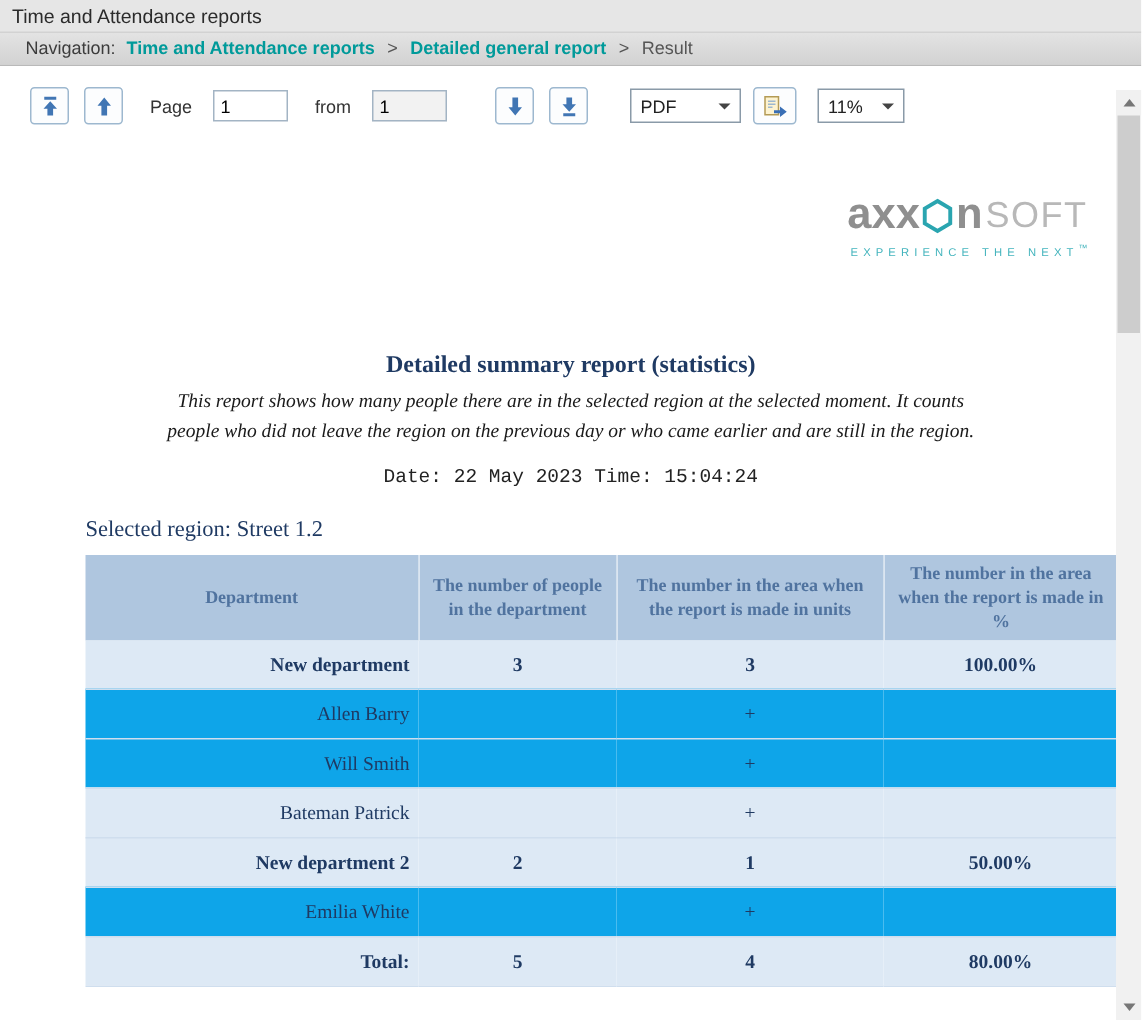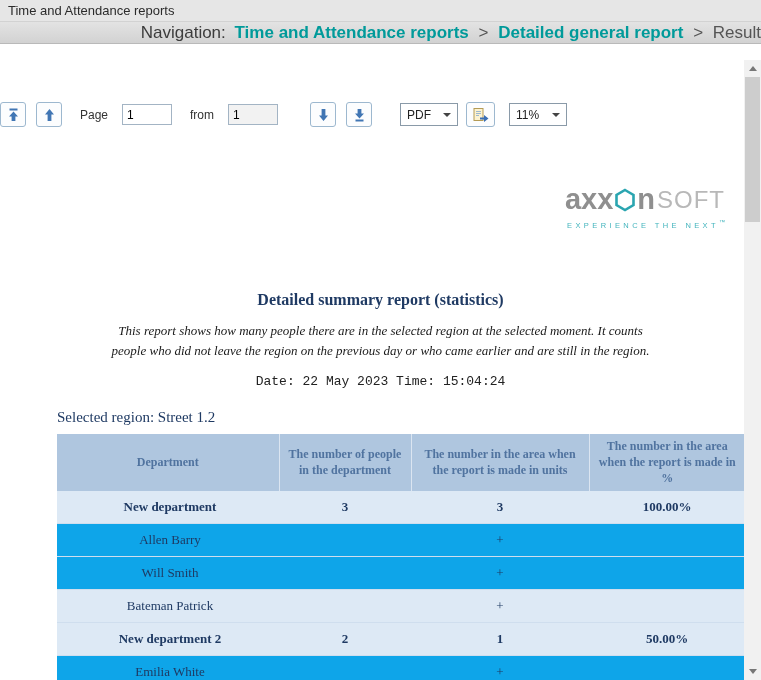--- a/index.html
+++ b/index.html
@@ -6,28 +6,28 @@
   html, body { width: 761px; height: 680px; overflow: hidden; background: #fff;
                font-family: "Liberation Sans", sans-serif; }
   #app { position: relative; width: 761px; height: 680px; overflow: hidden; background: #fff; }
 
   
   .titlebar { height: 22px; background: #e6e6e6; border-bottom: 1px solid #d2d2d2;
               font-size: 13px; color: #2b2b2b; line-height: 21px; padding-left: 8px; }
 
   
   .navbar { height: 22px; background: linear-gradient(#e3e3e3, #d2d2d2);
-            border-bottom: 1px solid #b9b9b9; font-size: 17px; color: #3c3c3c;
-            line-height: 21px; padding-left: 17px; white-space: nowrap; text-align: right; }
+            border-bottom: 1px solid #b9b9b9; font-size: 12px; color: #3c3c3c;
+            line-height: 21px; padding-left: 17px; white-space: nowrap; }
   .navbar a { color: #009a9a; font-weight: bold; text-decoration: none; cursor: pointer; }
   .nav-sep { margin: 0 5px; color: #555; }
   .nav-current { color: #555; }
 
   
-  .toolbar { height: 53px; display: flex; align-items: center; background: #fff; margin-top: 44px; }
+  .toolbar { height: 53px; display: flex; align-items: center; padding-left: 20px; background: #fff; }
   .tbtn { width: 26px; height: 25px; border: 1px solid #9db8cf; border-radius: 3px;
           background: #fcfdfe; display: flex; align-items: center; justify-content: center;
           cursor: pointer; padding: 0; }
   .tlabel { font-size: 12px; color: #333; }
   .tinput { width: 50px; height: 21px; border: 1px solid #a3b4c4; background: #fff;
             font-size: 12px; padding: 0 4px; font-family: "Liberation Sans", sans-serif; }
   .tinput.readonly { background: #f2f2f2; }
   .tselect { height: 23px; border: 1px solid #8a9aa8; background: #fff; display: flex;
              align-items: center; padding: 0 6px; font-size: 12px; color: #222; cursor: pointer; }
   .chev { width: 0; height: 0; border-left: 4px solid transparent; border-right: 4px solid transparent;
@@ -42,42 +42,42 @@
   .logo { position: absolute; top: 32px; right: 36px; text-align: right; }
   .logo-main { display: flex; align-items: center; justify-content: flex-end;
                font-size: 29px; font-weight: bold; color: #8f8f8f; line-height: 1; }
   .logo-main .lsoft { color: #b8b8b8; font-size: 24px; letter-spacing: 1px; margin-left: 2px; font-weight: normal; }
   .logo-hex { margin: 0 1px; display: block; }
   .logo-tagline { margin-top: 5px; font-size: 7.5px; letter-spacing: 3.4px;
                   color: #43b4bd; white-space: nowrap; }
   .logo-tagline sup { font-size: 6px; letter-spacing: 0; }
 
   
-  .report-title { margin: 12px auto; padding-top: 138px; text-align: center;
+  .report-title { margin: 0 auto; padding-top: 138px; text-align: center;
                   font-family: "Liberation Serif", serif; font-weight: bold;
                   font-size: 16px; color: #1f3a63; }
   .report-desc { margin: 4px auto 0; width: 545px; text-align: center;
                  font-family: "Liberation Serif", serif; font-style: italic;
                  font-size: 13px; line-height: 1.5; color: #1a1a1a; }
   .report-date { margin-top: 14px; text-align: center; font-family: Liberation Mono, monospace;
                  font-size: 13px; color: #222; }
   .region-row { display: flex; justify-content: space-between; margin: 20px 0 0 57px;
                 width: 688px; font-family: "Liberation Serif", serif; font-size: 15px;
                 color: #1f3a63; }
 
   
   table.report { border-collapse: collapse; margin: 8px 0 0 57px; width: 688px;
                  table-layout: fixed; font-family: "Liberation Serif", serif; }
   table.report thead th { background: #afc6df; color: #50739f; font-size: 12px; font-weight: bold;
                           padding: 4px 6px; height: 52px; vertical-align: middle; text-align: center;
                           border-right: 1px solid rgba(255,255,255,0.55); line-height: 1.35; }
   table.report thead th:last-child { border-right: none; }
   table.report tbody td { font-size: 13px; color: #1f3a63; padding: 8px 6px;
                           border-bottom: 1px solid #cfdeee; text-align: center; }
-  table.report tbody td.cell-department { text-align: center; padding-left: 10px; }
+  table.report tbody td.cell-department { text-align: right; padding-left: 10px; }
   tr.person td.cell-department { padding-left: 30px; }
   tr.group td, tr.total td { font-weight: bold; }
   tr.even { background: #dde9f5; }
   tr.odd  { background: #0ea5e9; }
 
   
   .scrollbar { position: absolute; top: 60px; right: 0; width: 17px; height: 620px; background: #f1f1f1; }
   .sb-btn { position: absolute; left: 0; width: 17px; height: 17px; background: #f1f1f1;
             display: flex; align-items: center; justify-content: center; cursor: pointer; }
   .sb-btn.up { top: 0; } .sb-btn.down { bottom: 0; }
@@ -126,21 +126,21 @@
       <svg width="13" height="14" viewBox="0 0 13 14">
         <path d="M6.5 13 L11 7.5 H8.4 V1 H4.6 V7.5 H2 Z" fill="#4176b4"></path>
       </svg>
     </button>
     <button class="tbtn ml10">
       <svg width="13" height="14" viewBox="0 0 13 14">
         <path d="M6.5 10.5 L11 5.5 H8.4 V1 H4.6 V5.5 H2 Z" fill="#4176b4"></path>
         <rect x="2.5" y="11.5" width="8" height="2" fill="#4176b4"></rect>
       </svg>
     </button>
-    <div class="tselect ml28" style="width:58px;">
+    <div class="tselect ml28" style="width:74px;">
       <span>PDF</span>
       <span class="chev" style="margin-left:auto;"></span>
     </div>
     <button class="tbtn ml8" style="width:29px;">
       <svg width="17" height="16" viewBox="0 0 17 16">
         <rect x="2" y="1.5" width="9" height="12" fill="#fdf3d0" stroke="#b49b55" stroke-width="1"></rect>
         <line x1="4" y1="4.5" x2="9" y2="4.5" stroke="#9db8cf" stroke-width="1"></line>
         <line x1="4" y1="6.5" x2="9" y2="6.5" stroke="#9db8cf" stroke-width="1"></line>
         <line x1="4" y1="8.5" x2="7" y2="8.5" stroke="#9db8cf" stroke-width="1"></line>
         <path d="M8 10.5 H12 V8 L16.5 11.5 L12 15 V12.5 H8 Z" fill="#3a6fb5"></path>

